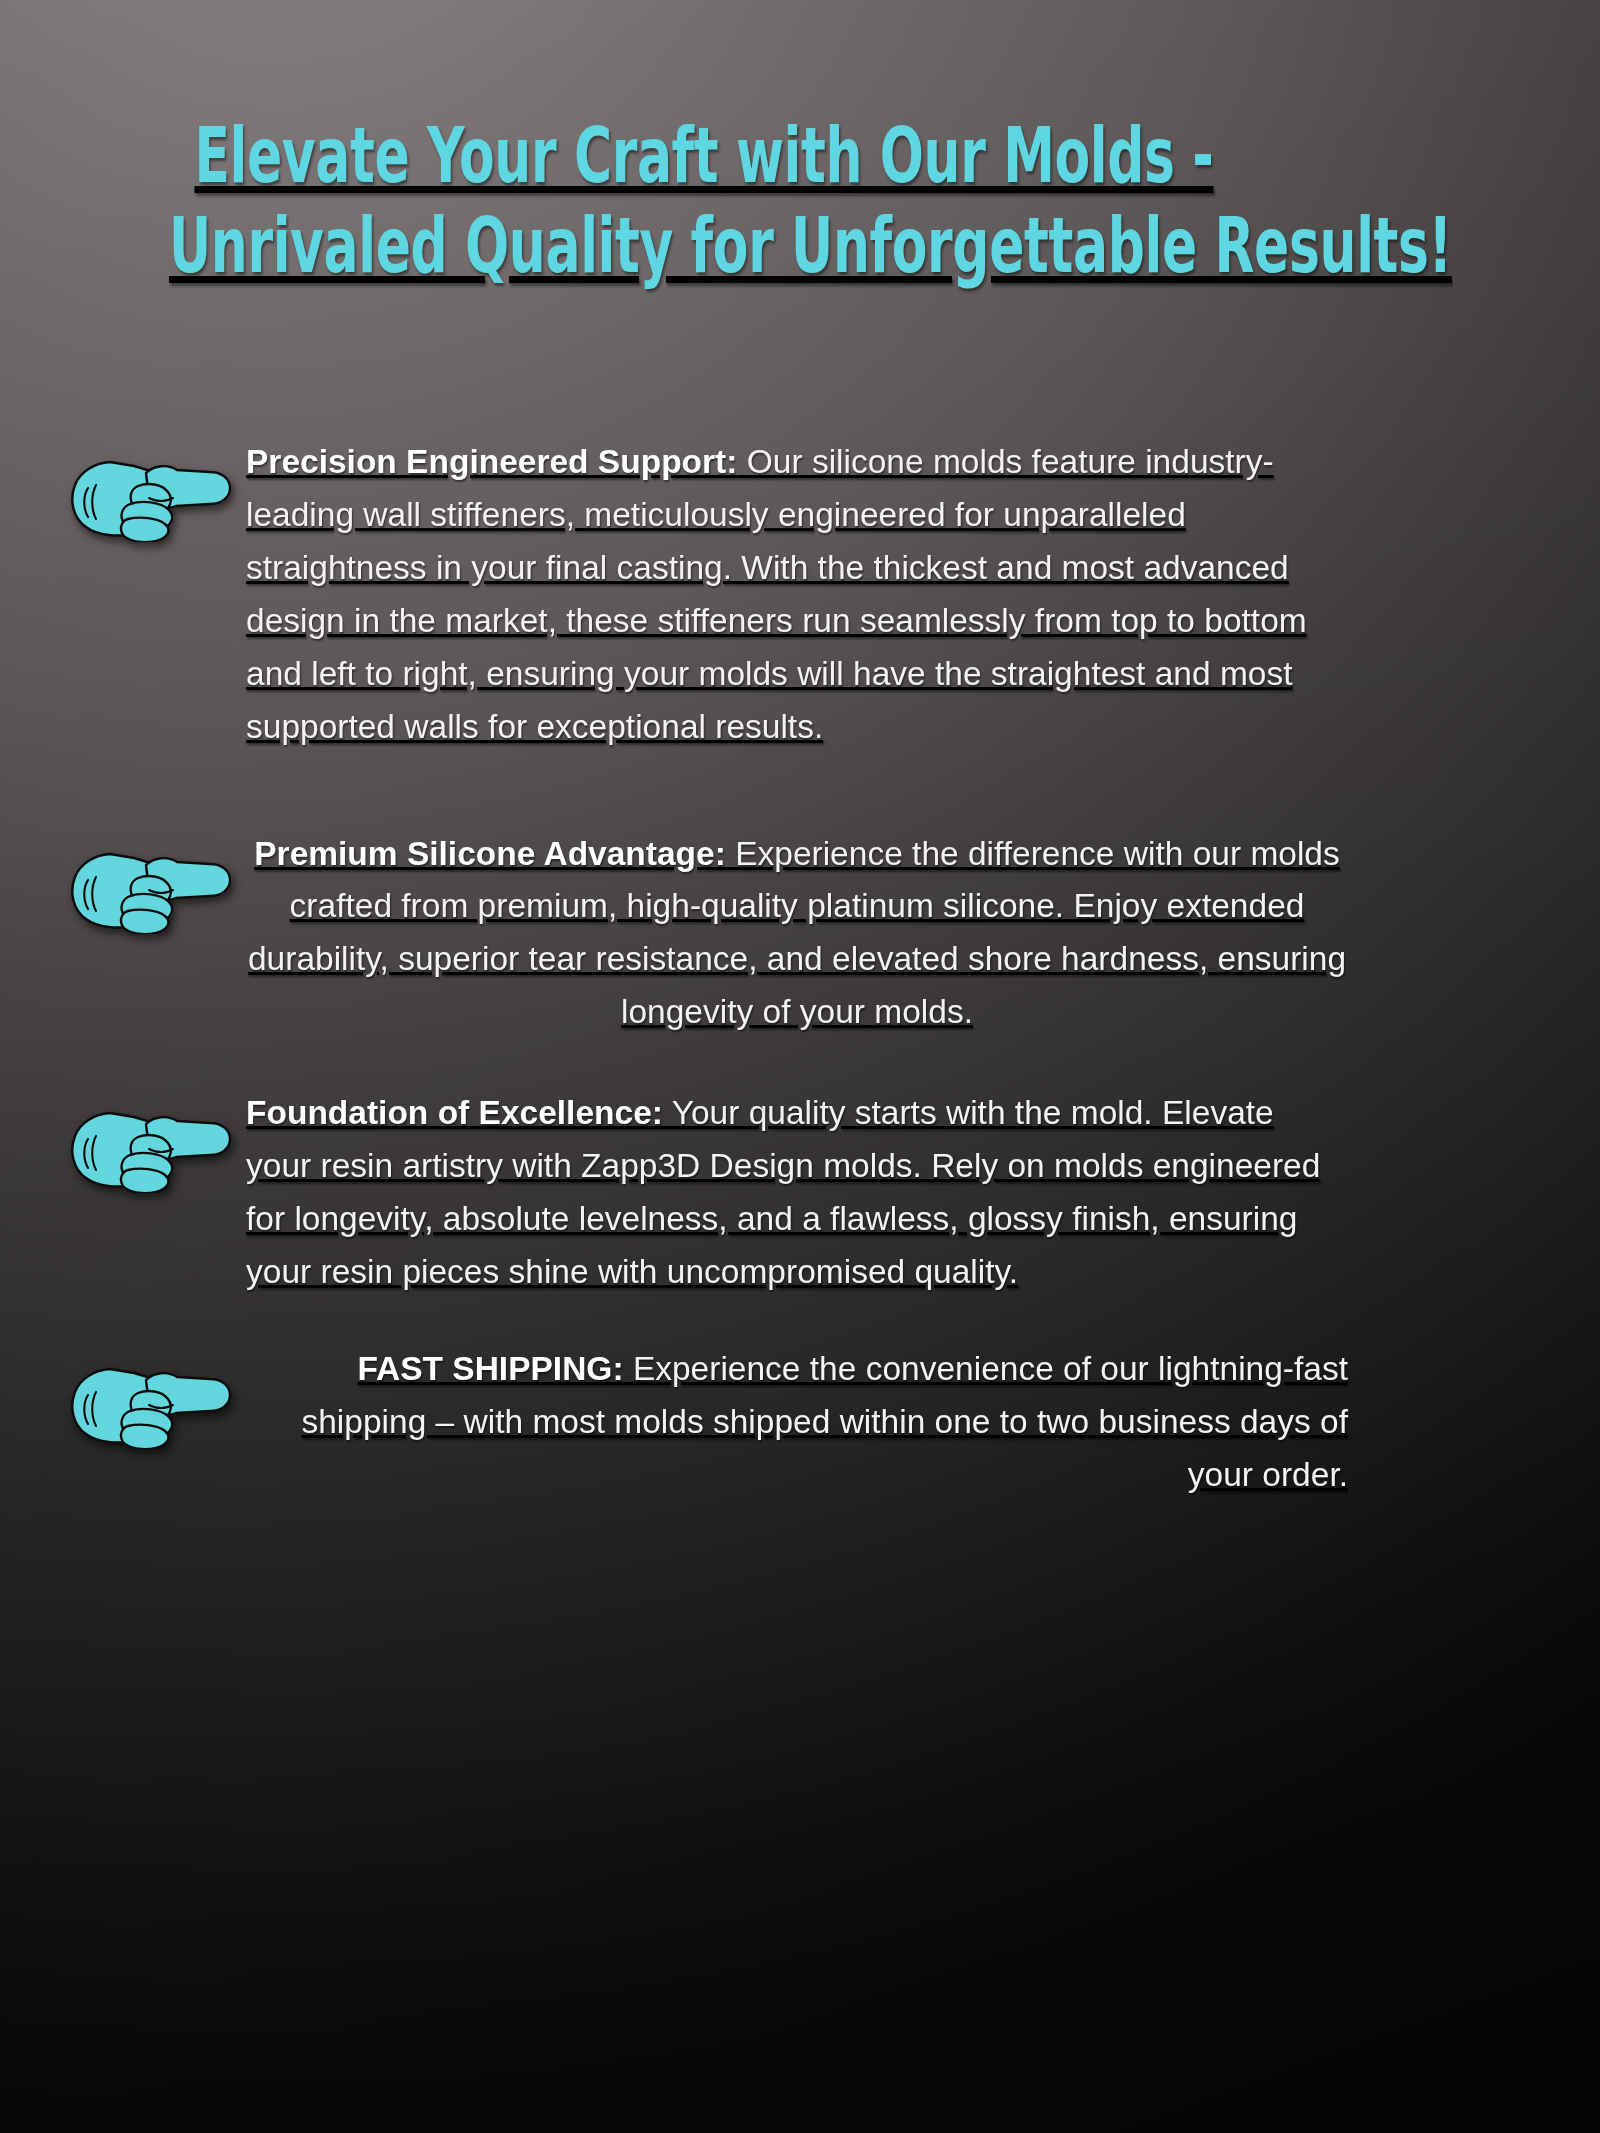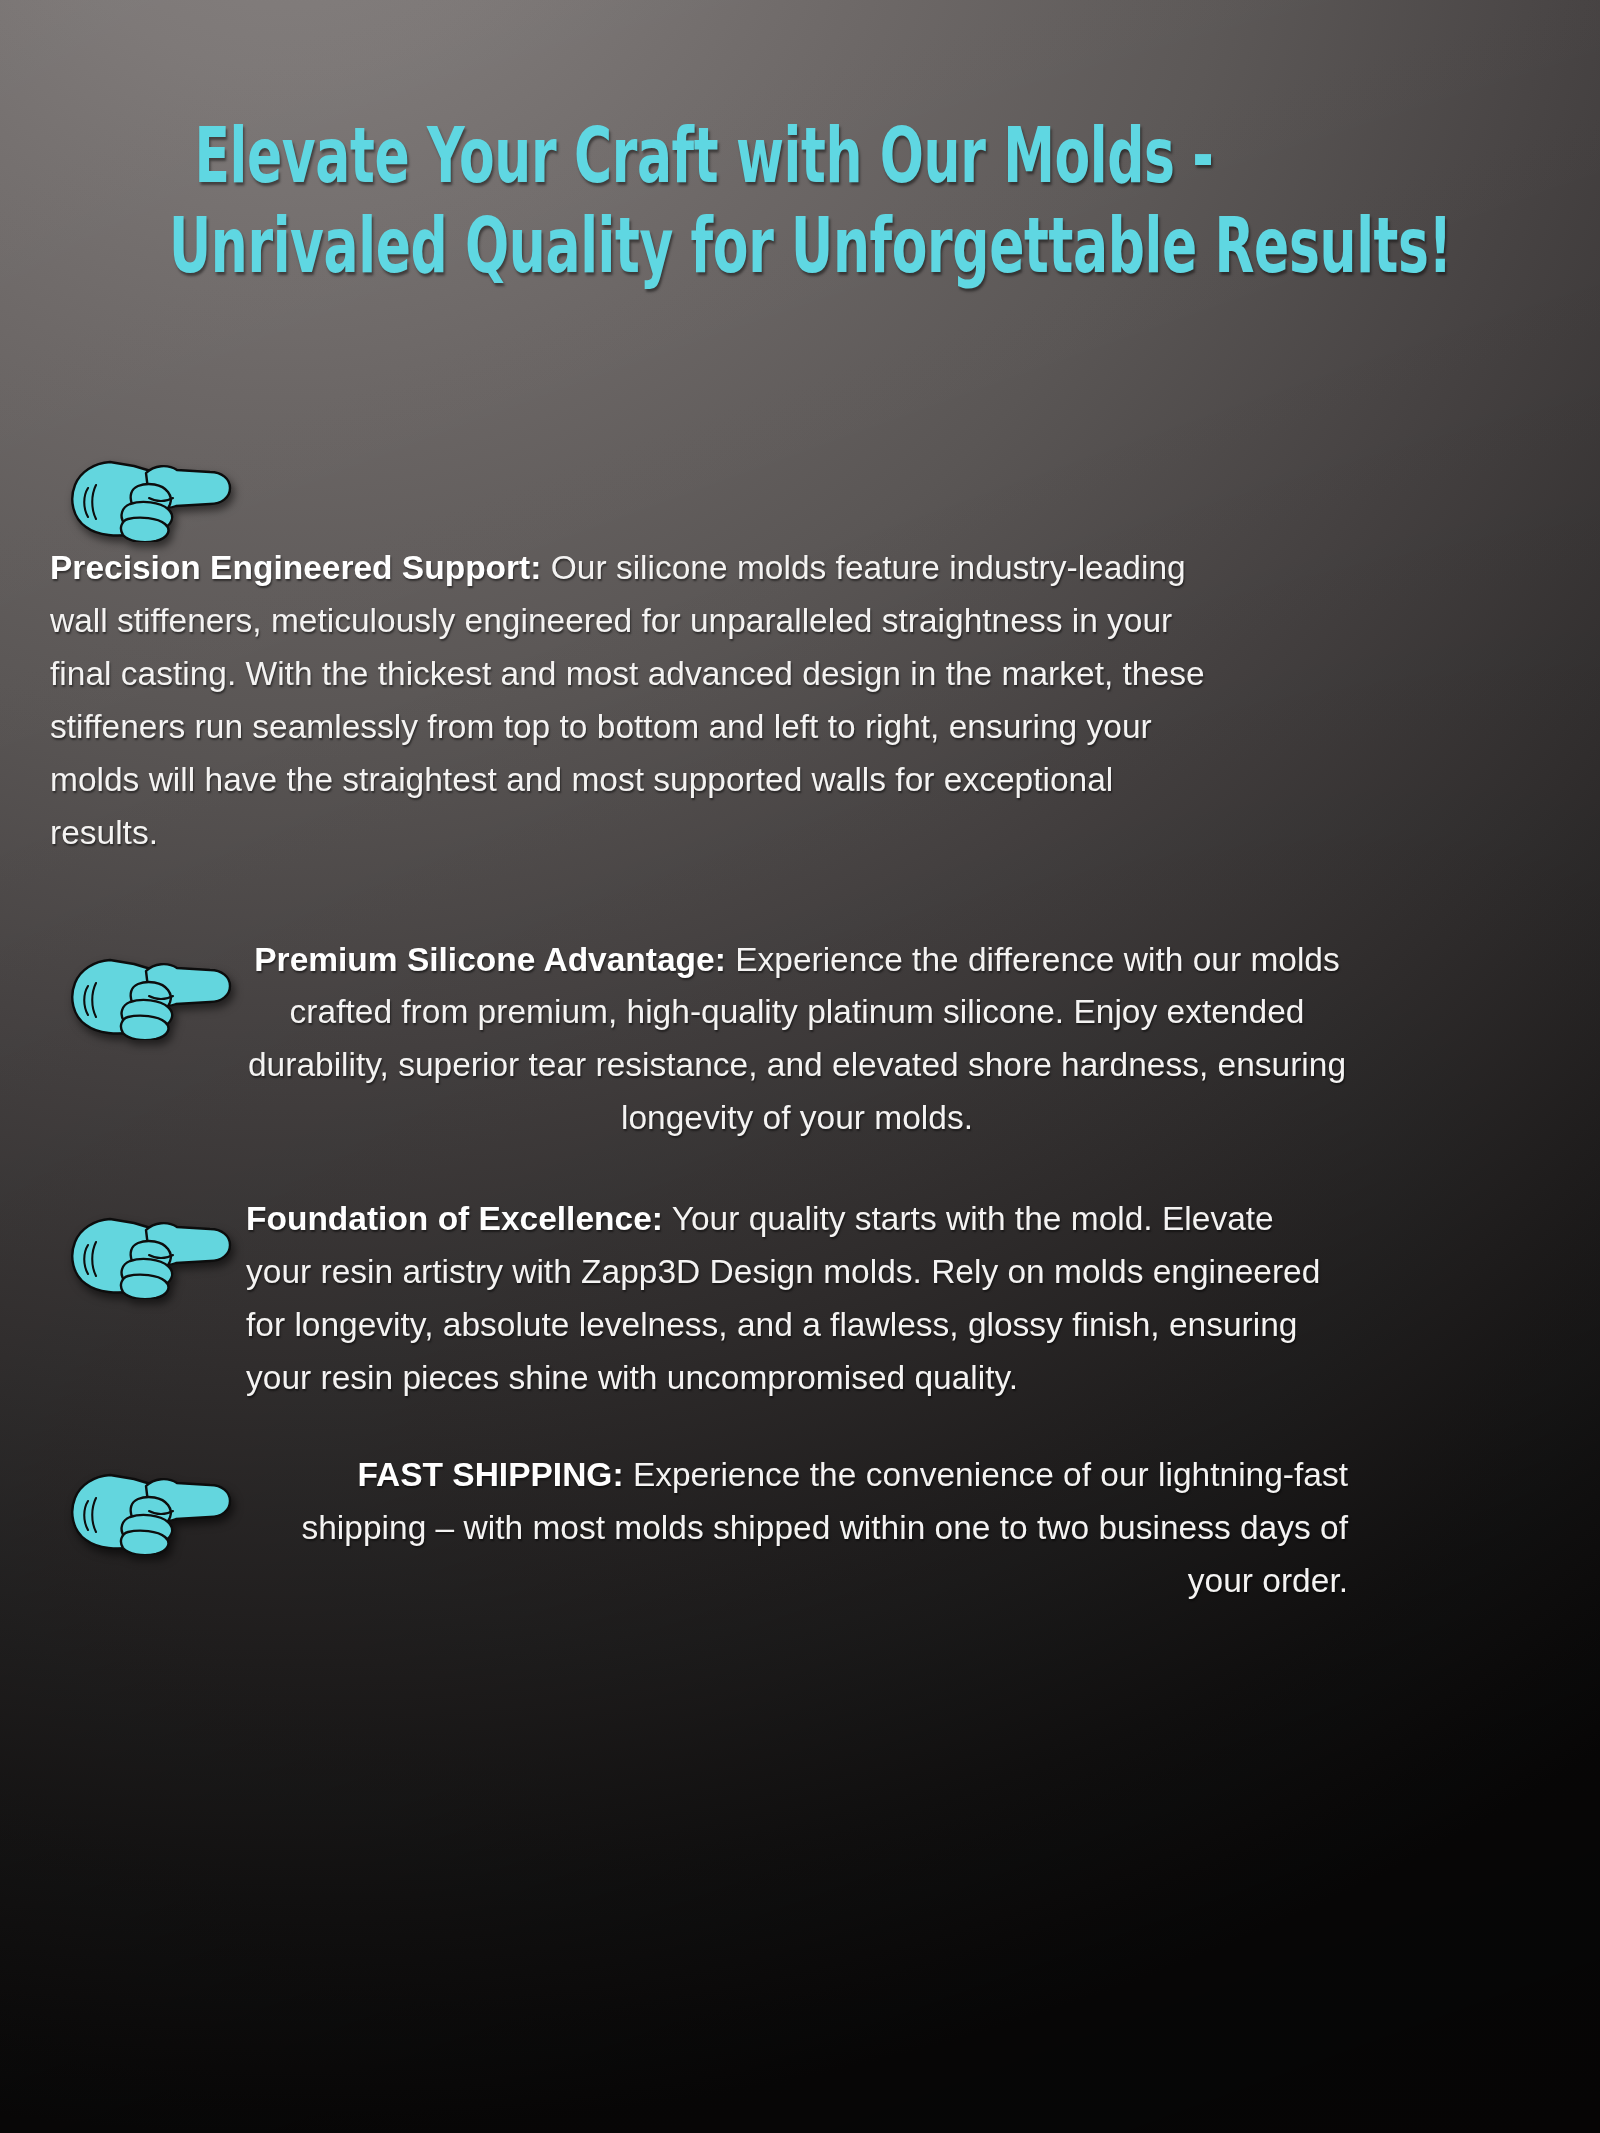--- a/index.html
+++ b/index.html
@@ -41,20 +41,21 @@
        rgba(0,0,0,0.00) 30%,
        rgba(0,0,0,0.18) 72%,
        rgba(0,0,0,0.45) 100%);
   }
 
   .page {
     position: relative;
     width: 1408px;
     height: 2133px;
     z-index: 2;
+    text-decoration: underline;
   }
 
   
   .headline {
     padding-top: 118px;
     text-align: center;
     color: #5fd7e2;
     font-family: "Liberation Sans Narrow", "DejaVu Sans Condensed", "Liberation Sans", sans-serif;
     font-weight: bold;
     font-size: 76px;
@@ -101,21 +102,21 @@
     max-width: 1180px;
     text-shadow: 1px 2px 2px rgba(0,0,0,0.5);
     font-weight: 400;
   }
   .feature-label {
     font-weight: bold;
     color: #ffffff;
   }
 
   
-  .feature-row[data-row="0"] { margin-bottom: 74px; flex-direction: column; }
+  .feature-row[data-row="0"] { margin-bottom: 74px; }
   .feature-row[data-row="1"] { margin-bottom: 48px; text-align: center; }
   .feature-row[data-row="2"] { margin-bottom: 44px; }
 </style>
 </head>
 <body>
 
 <div class="bg-layer"></div>
 <div class="bg-vignette"></div>
 
 <div class="page">

